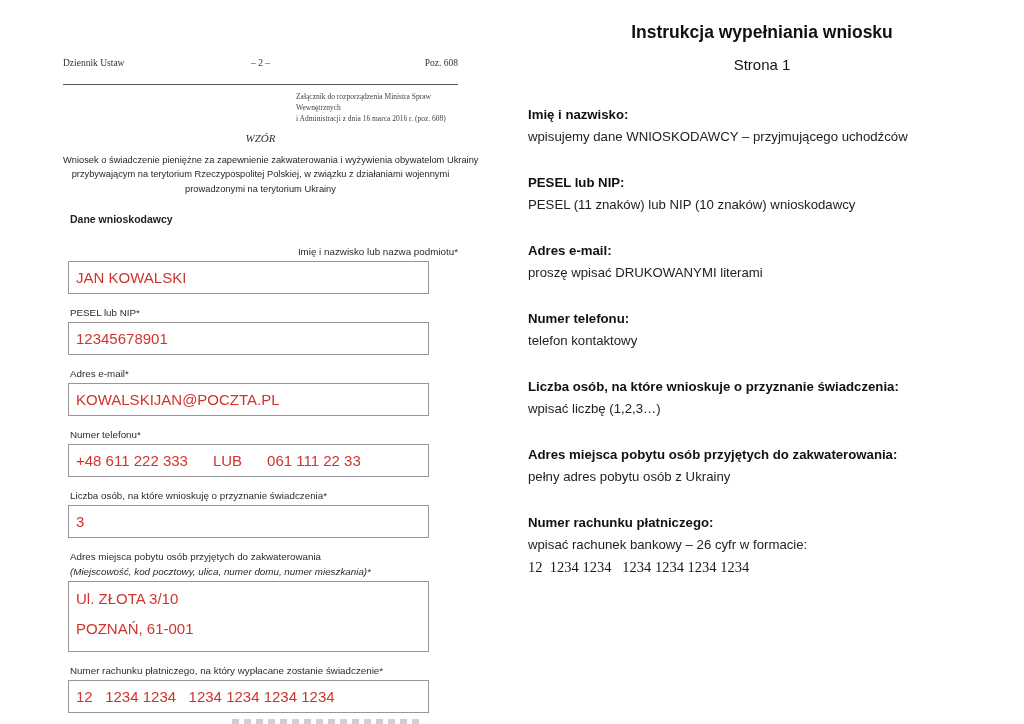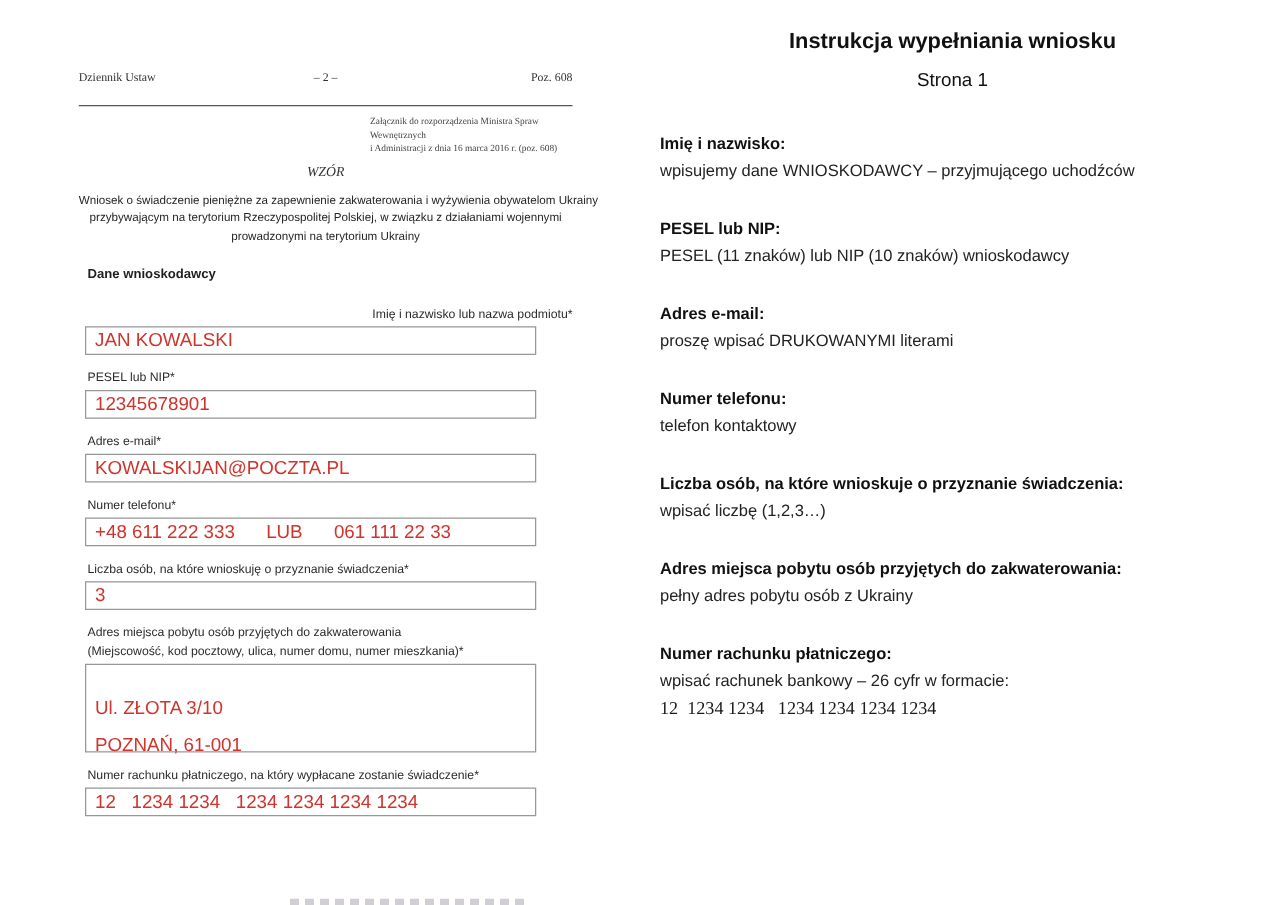--- a/index.html
+++ b/index.html
@@ -23,26 +23,26 @@
           font-size: 11px; margin-top: 7px; color: #333; }
 
   .form-title { margin-top: 9px; text-align: center; font-size: 9.3px; line-height: 1.58;
                 color: #262626; }
   .form-title div { white-space: nowrap; }
 
   .section-heading { margin-top: 16px; margin-left: 7px; font-weight: bold; font-size: 10.5px; }
 
   .field-label { margin: 13px 0 4px 7px; font-size: 9.8px; color: #2b2b2b; }
   .field-label.first { margin-top: 21px; text-align: right; }
-  .field-sublabel { margin: 1px 0 4px 7px; font-size: 9.8px; color: #2b2b2b; }
-  .field-box { margin-left: 5px; width: 361px; height: 23px; border: 1px solid #979797;
+  .field-sublabel { margin: 1px 0 4px 7px; font-size: 9.8px; font-style: italic; color: #2b2b2b; }
+  .field-box { margin-left: 5px; width: 361px; height: 33px; border: 1px solid #979797;
                background: #fff; display: flex; align-items: center; padding-left: 7px; }
   .field-value { color: #d0342c; font-size: 15px; white-space: pre; }
   .field-box.tall { height: 71px; flex-direction: column; align-items: flex-start;
-                    justify-content: flex-start; padding-top: 20px; }
+                    justify-content: flex-start; padding-top: 2px; }
   .field-box.tall .field-value { line-height: 30px; }
 
   
   .cutoff-fragment { position: absolute; left: 232px; top: 719px; width: 190px; height: 5px;
                      background: repeating-linear-gradient(90deg,#b9b3bd 0 7px,transparent 7px 12px);
                      opacity: .65; }
 
   
   .right-panel { position: absolute; left: 528px; top: 22px; width: 468px; }
   .ins-title { text-align: center; font-weight: bold; font-size: 17.5px; color: #111; }

